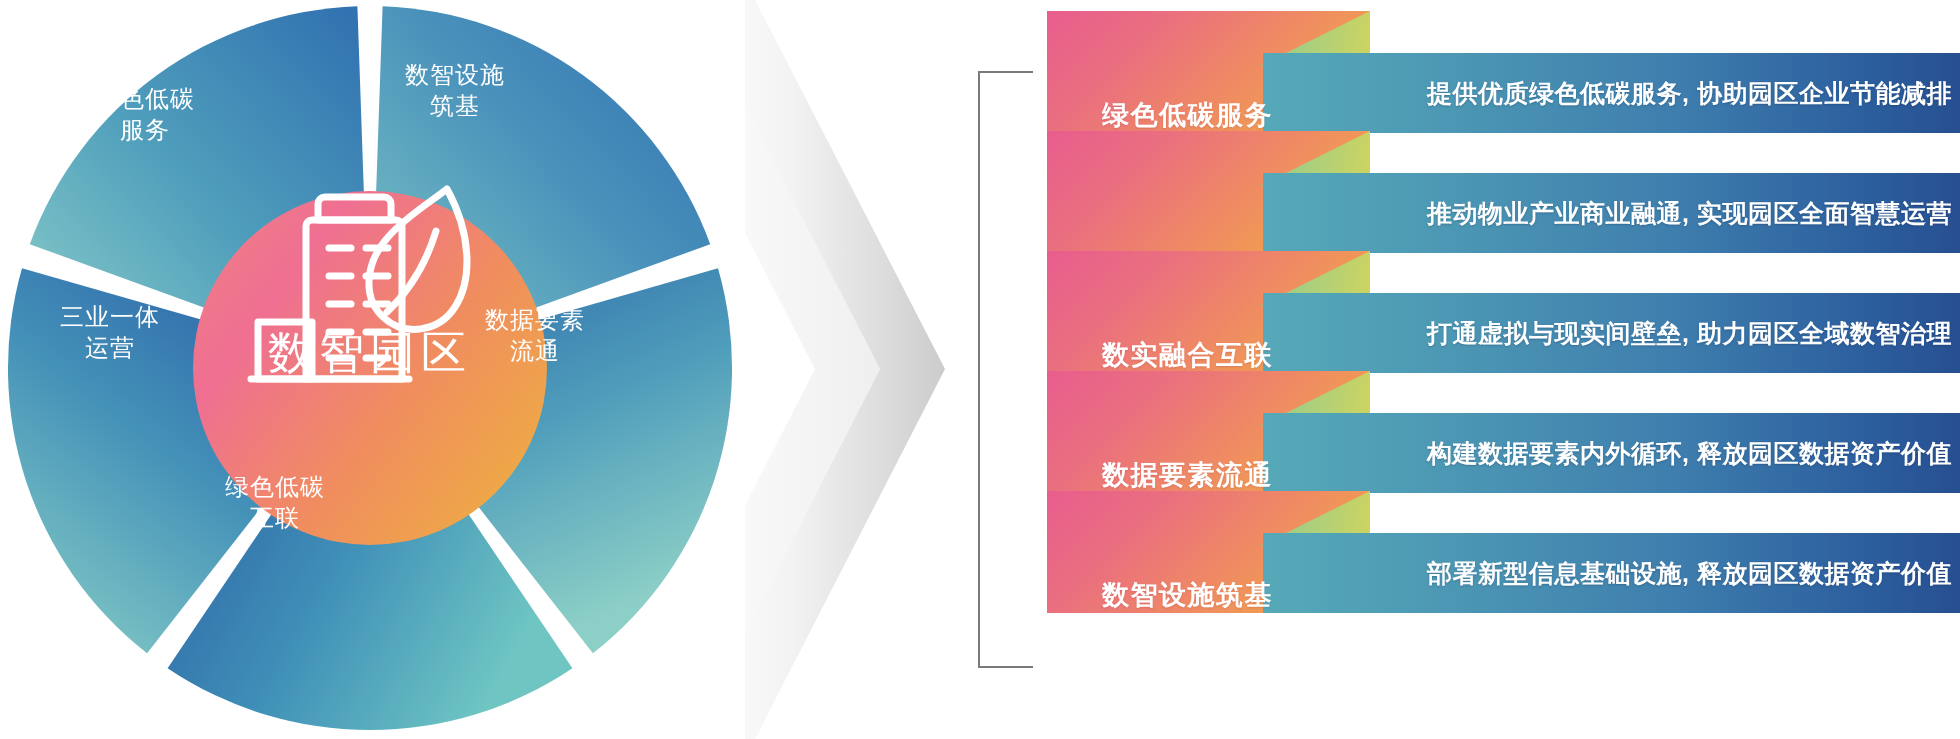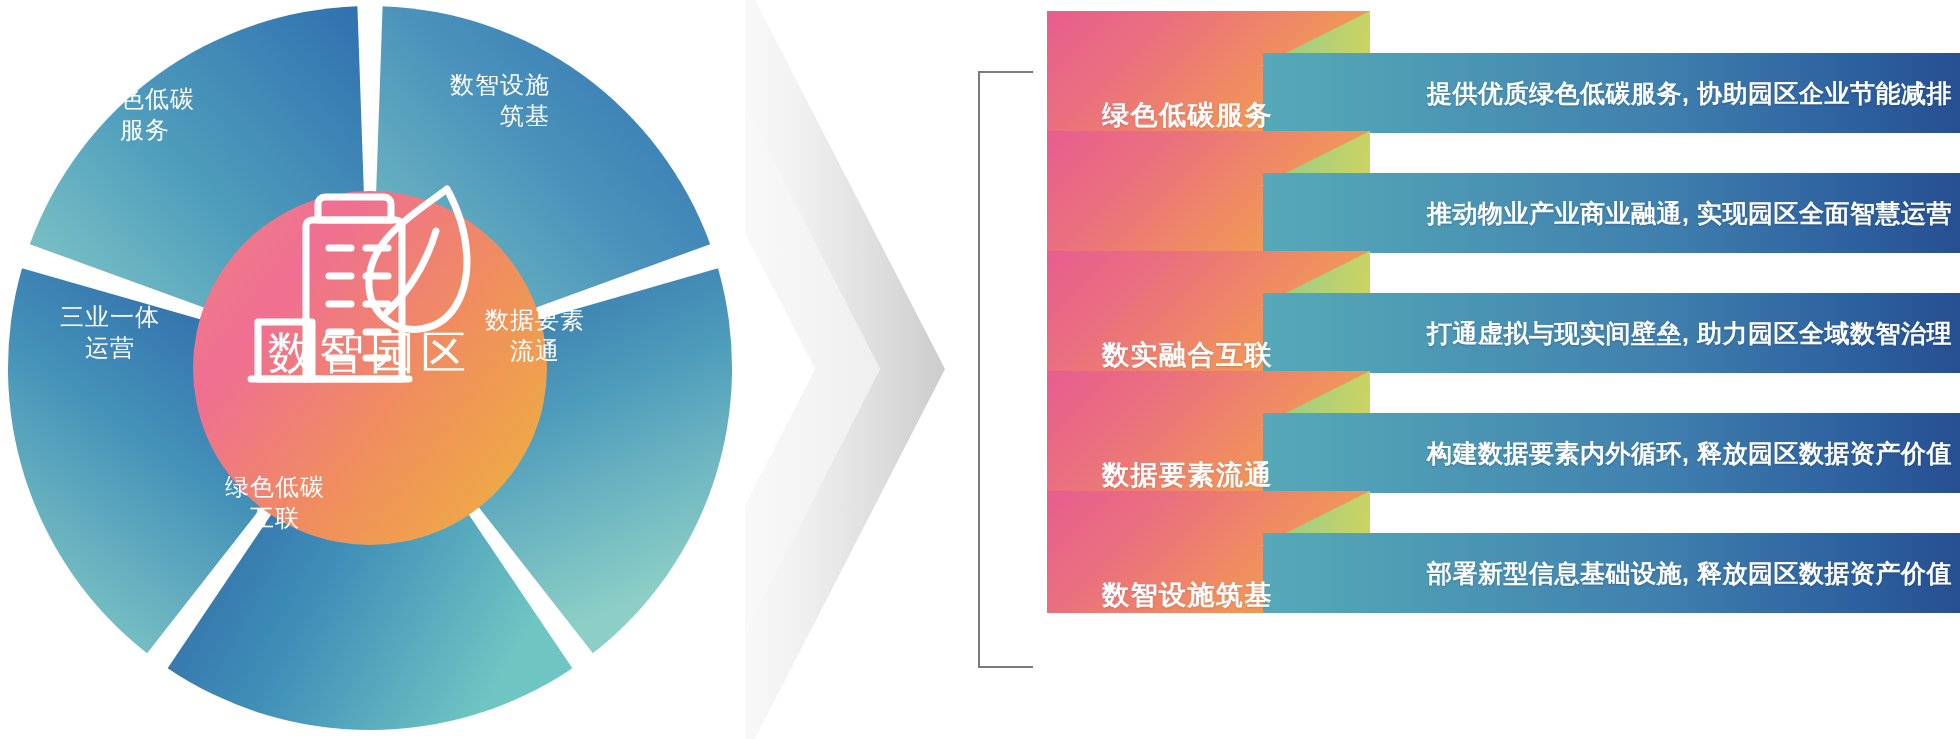--- a/index.html
+++ b/index.html
@@ -146,21 +146,21 @@
           <path d="M366 304 h22"></path>
         <path d="M366 332 h22"></path>
           <path d="M366 358 h22"></path>
 
         <path d="M447 189 c24 44 26 90 8 118 c-16 25 -51 30 -72 10 c-21 -20 -18 -55 6 -81 c19 -21 43 -35 58 -47 z"></path>
 
         <path d="M436 231 c-10 33 -28 61 -49 81"></path>
       </g>
     </svg>
 
-    <div class="seg-label" style="left:360px;top:70px;width:190px;text-align:right;">数智设施
+    <div class="seg-label" style="left:360px;top:60px;width:190px;">数智设施
 筑基</div>
     <div class="seg-label" style="left:440px;top:305px;width:190px;">数据要素
 流通</div>
     <div class="seg-label" style="left:180px;top:472px;width:190px;">绿色低碳
 互联</div>
     <div class="seg-label" style="left:15px;top:302px;width:190px;">三业一体
 运营</div>
     <div class="seg-label" style="left:50px;top:84px;width:190px;">绿色低碳
 服务</div>
 

